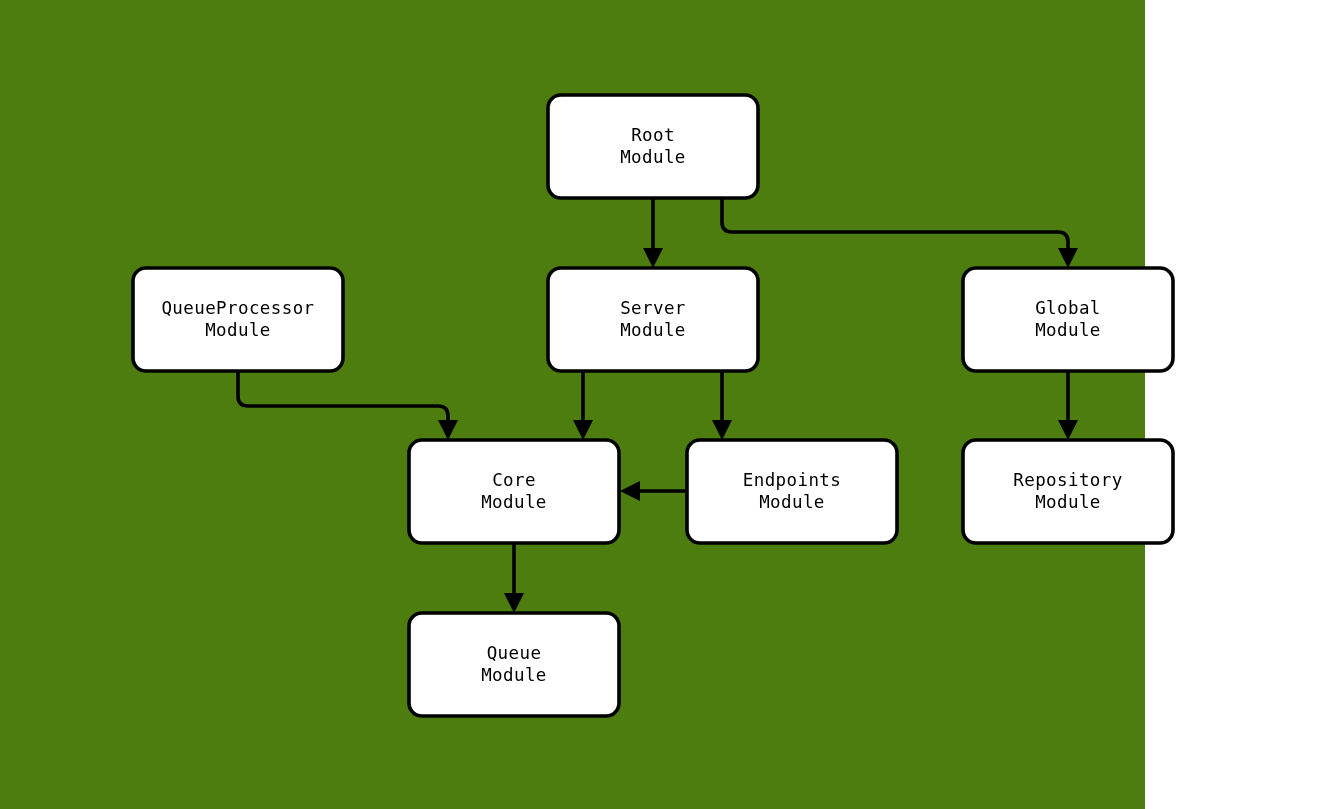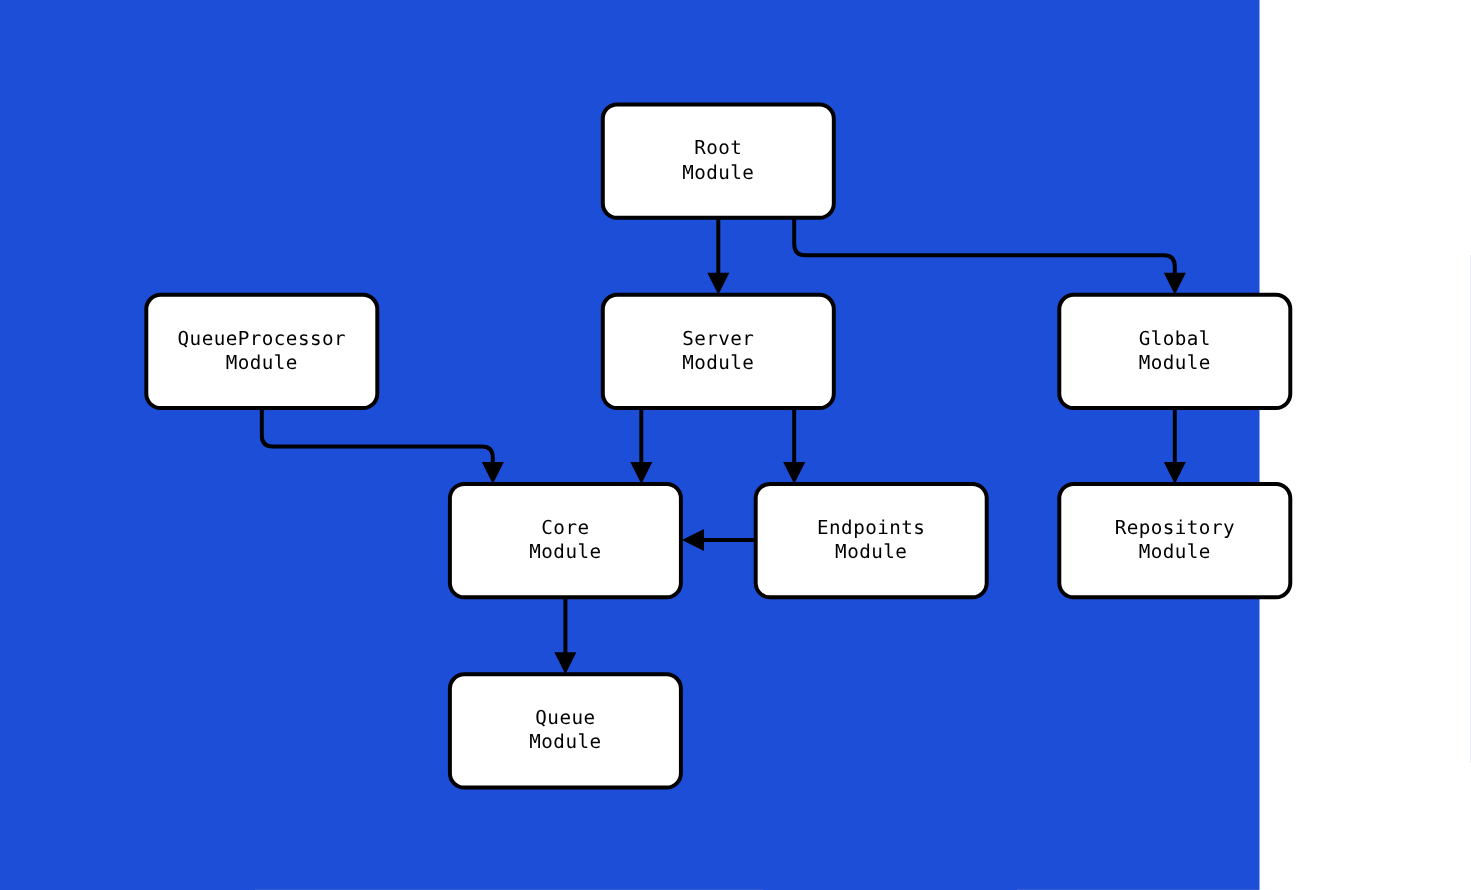--- a/index.html
+++ b/index.html
@@ -10,21 +10,21 @@
   body {
     width: 1337px;
     height: 809px;
     overflow: hidden;
     font-family: "DejaVu Sans Mono", monospace;
   }
   #diagram-root {
     position: relative;
     width: 1145px;
     height: 809px;
-    background: #1d4ed8;
+    background: #4d7c0f;
   }
   svg#diagram-canvas {
     position: absolute;
     top: 0;
     left: 0;
     width: 1337px;
     height: 809px;
     display: block;
   }
   .node-box {

